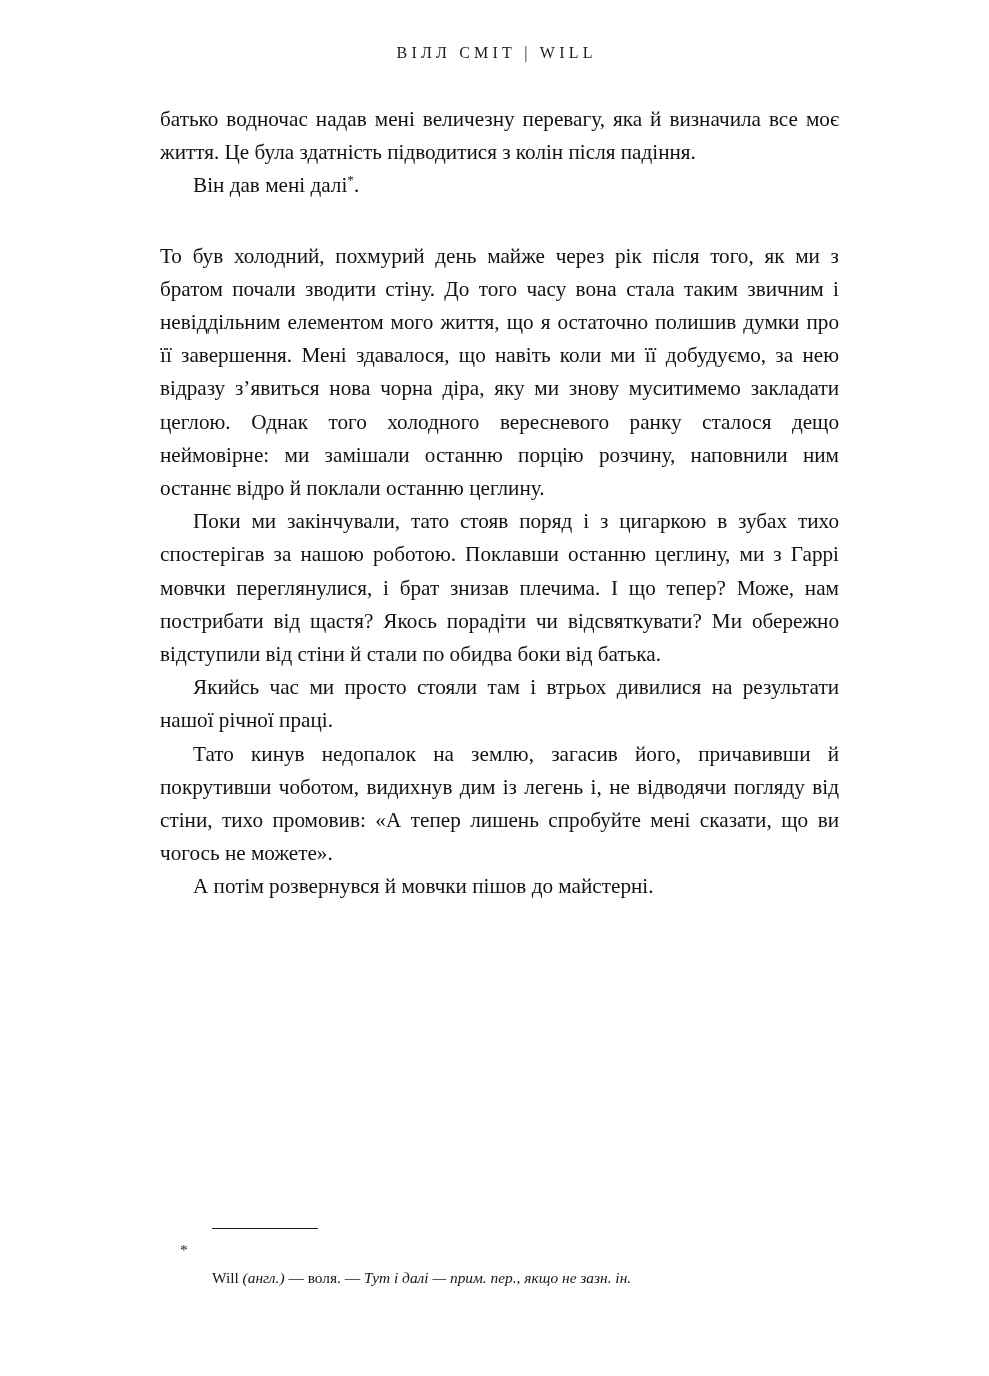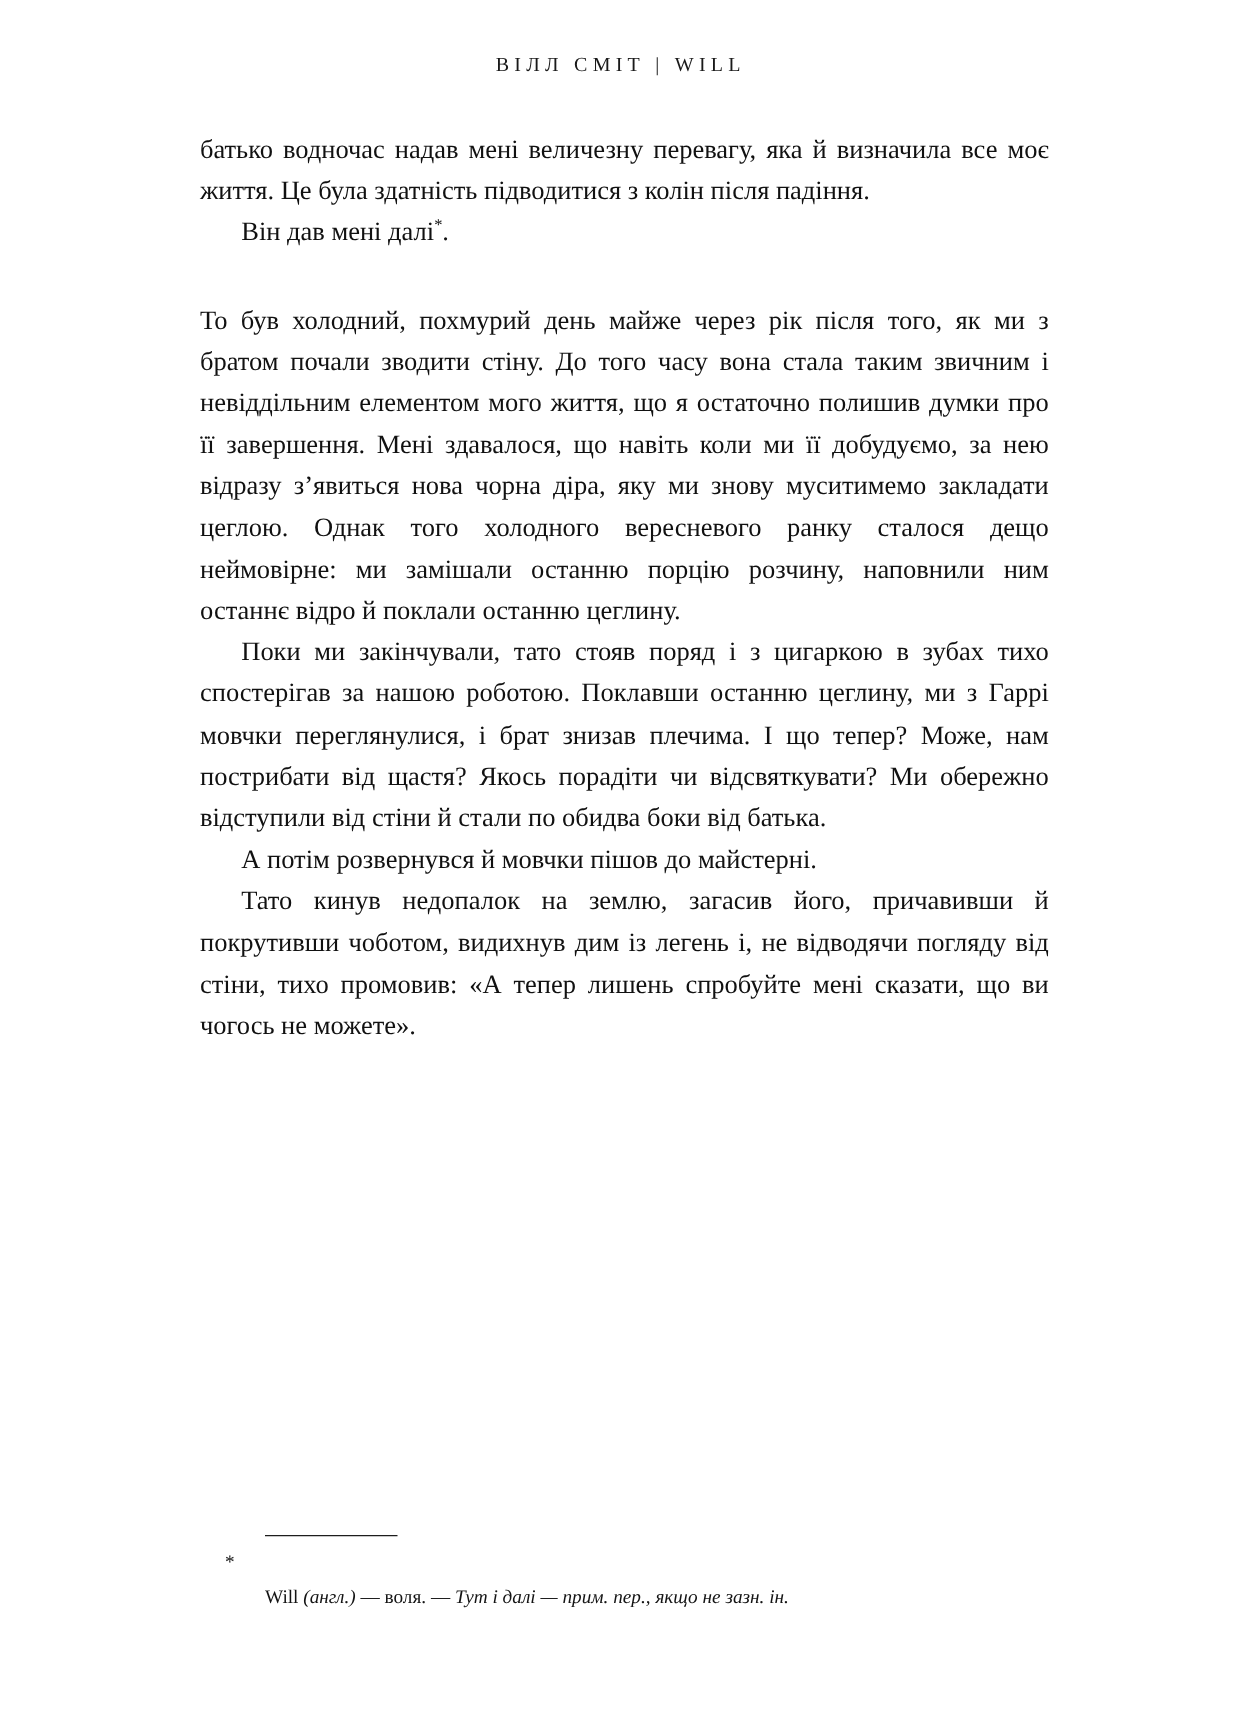--- a/index.html
+++ b/index.html
@@ -129,24 +129,25 @@
     <p class="body-par no-indent">батько водночас надав мені величезну перевагу, яка й визначила все моє життя. Це була здатність підводитися з колін після падіння.</p>
 
     <p class="body-par indent"><span>Він дав мені далі</span><sup class="fn-ref">*</sup><span>.</span></p>
 
     <div class="section-break"></div>
 
     <p class="body-par no-indent">То був холодний, похмурий день майже через рік після того, як ми з братом почали зводити стіну. До того часу вона стала таким звичним і невіддільним елементом мого життя, що я остаточно полишив думки про її завершення. Мені здавалося, що навіть коли ми її добудуємо, за нею відразу з’явиться нова чорна діра, яку ми знову муситимемо закладати цеглою. Однак того холодного вересневого ранку сталося дещо неймовірне: ми замішали останню порцію розчину, наповнили ним останнє відро й поклали останню цеглину.</p>
 
     <p class="body-par indent">Поки ми закінчували, тато стояв поряд і з цигаркою в зубах тихо спостерігав за нашою роботою. Поклавши останню цеглину, ми з Гаррі мовчки переглянулися, і брат знизав плечима. І що тепер? Може, нам пострибати від щастя? Якось порадіти чи відсвяткувати? Ми обережно відступили від стіни й стали по обидва боки від батька.</p>
 
+    <p class="body-par indent">Якийсь час ми просто стояли там і втрьох дивилися на результати нашої річної праці.</p>
+
+    <p class="body-par indent">Тато кинув недопалок на землю, загасив його, причавивши й покрутивши чоботом, видихнув дим із легень і, не відводячи погляду від стіни, тихо промовив: «А тепер лишень спробуйте мені сказати, що ви чогось не можете».</p>
 
     <p class="body-par indent">А потім розвернувся й мовчки пішов до майстерні.</p>
-
-    <p class="body-par indent">Тато кинув недопалок на землю, загасив його, причавивши й покрутивши чоботом, видихнув дим із легень і, не відводячи погляду від стіни, тихо промовив: «А тепер лишень спробуйте мені сказати, що ви чогось не можете».</p>
 
   </div>
 
   <div class="footnote-area">
     <div class="footnote-rule"></div>
     <div class="footnote-row">
       <span class="footnote-marker">*</span>
       <span class="footnote-text"><span>Will </span><i>(англ.)</i><span> — воля. — </span><i>Тут і далі — прим. пер., якщо не зазн. ін.</i></span>
     </div>
   </div>

